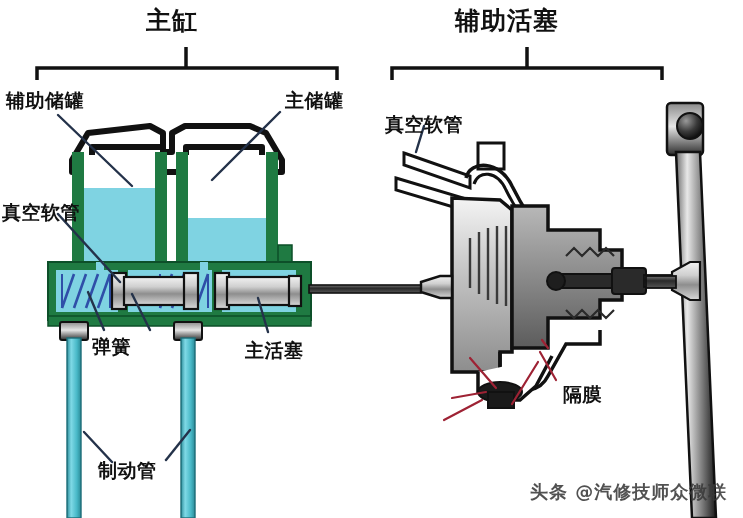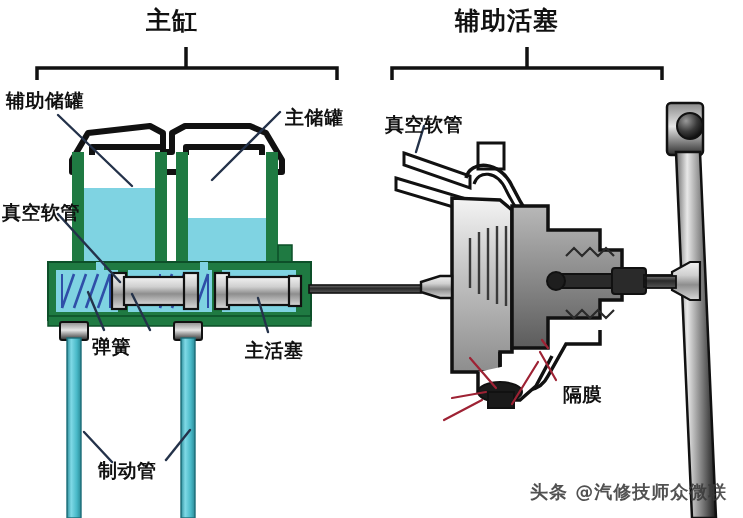--- a/index.html
+++ b/index.html
@@ -212,21 +212,21 @@
       <path d="M444 420 L482 400"></path>
       <path d="M512 404 L538 362"></path>
       <path d="M548 348 L542 340"></path>
     </g>
   </svg>
 
   <div class="lbl title" style="left:146px;top:4px;">主缸</div>
   <div class="lbl title" style="left:455px;top:4px;">辅助活塞</div>
 
   <div class="lbl part" style="left:6px;top:88px;">辅助储罐</div>
-  <div class="lbl part" style="left:285px;top:88px;margin-top:17px;">主储罐</div>
+  <div class="lbl part" style="left:285px;top:88px;">主储罐</div>
   <div class="lbl part" style="left:2px;top:200px;">真空软管</div>
   <div class="lbl part" style="left:92px;top:334px;">弹簧</div>
   <div class="lbl part" style="left:245px;top:338px;">主活塞</div>
   <div class="lbl part" style="left:98px;top:458px;">制动管</div>
   <div class="lbl part" style="left:385px;top:112px;">真空软管</div>
   <div class="lbl part" style="left:563px;top:382px;text-align:right;">隔膜</div>
 
   <div class="wm" style="left:530px;top:480px;">头条 @汽修技师众微联</div>
 </div>
 

